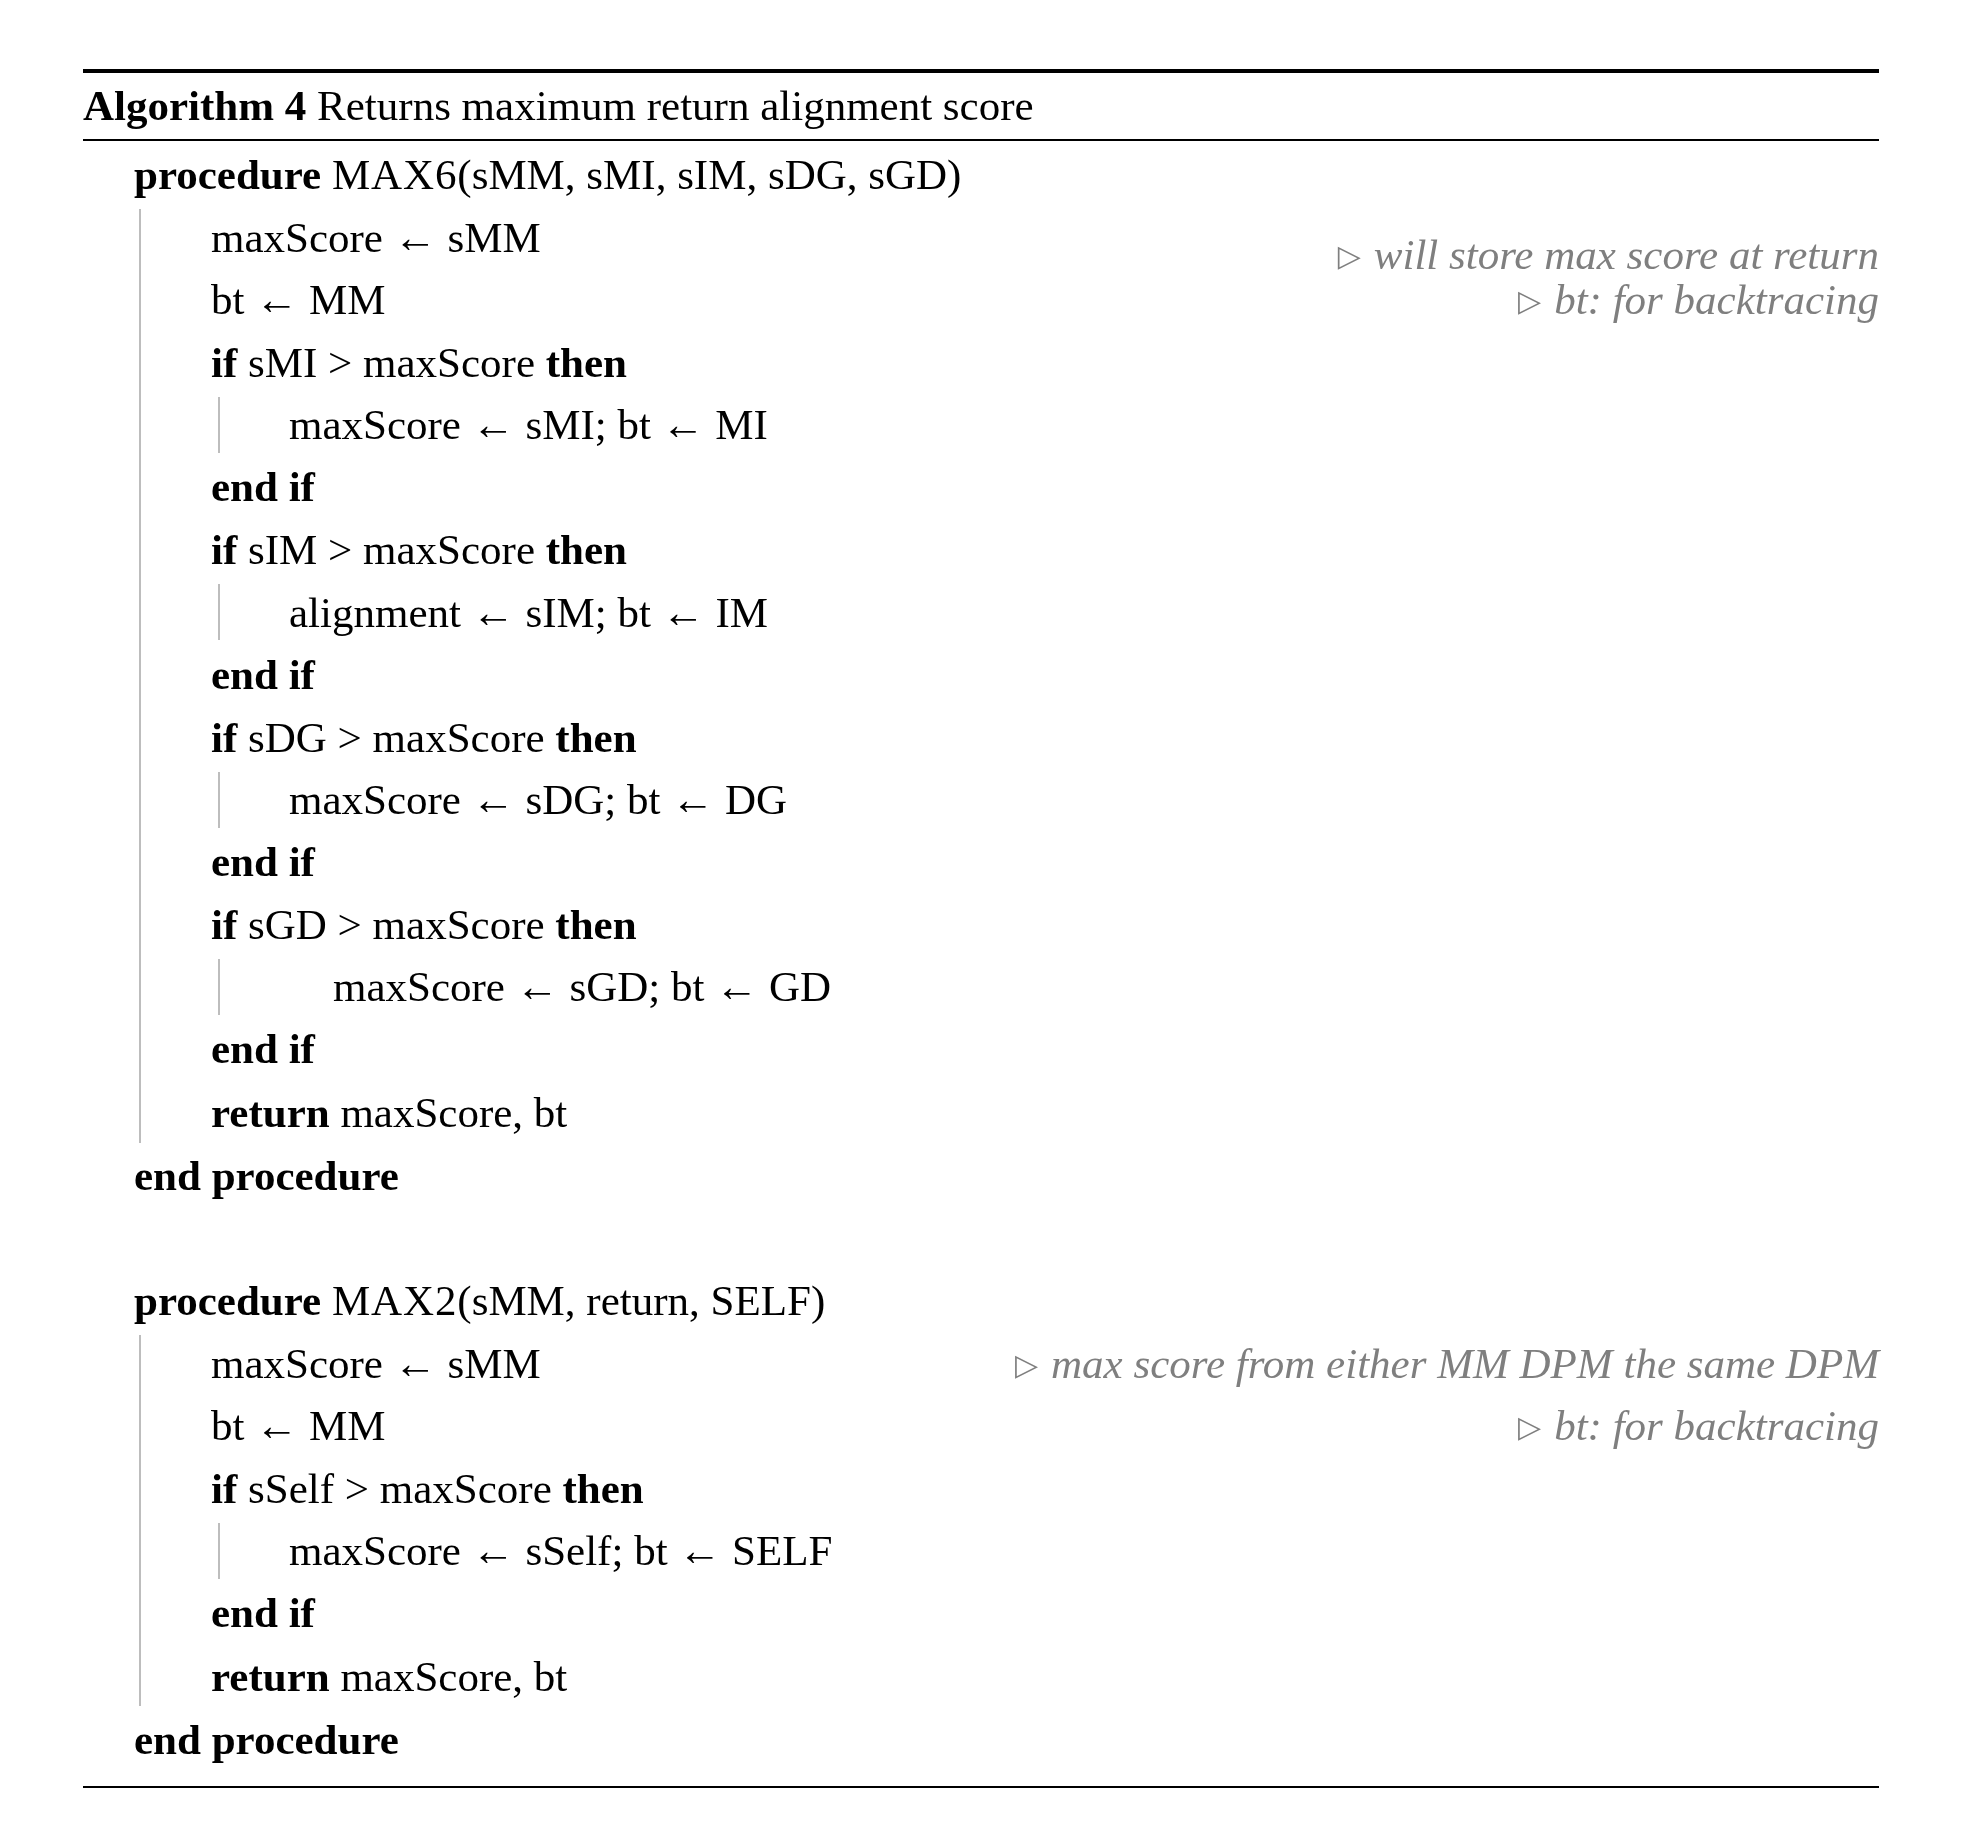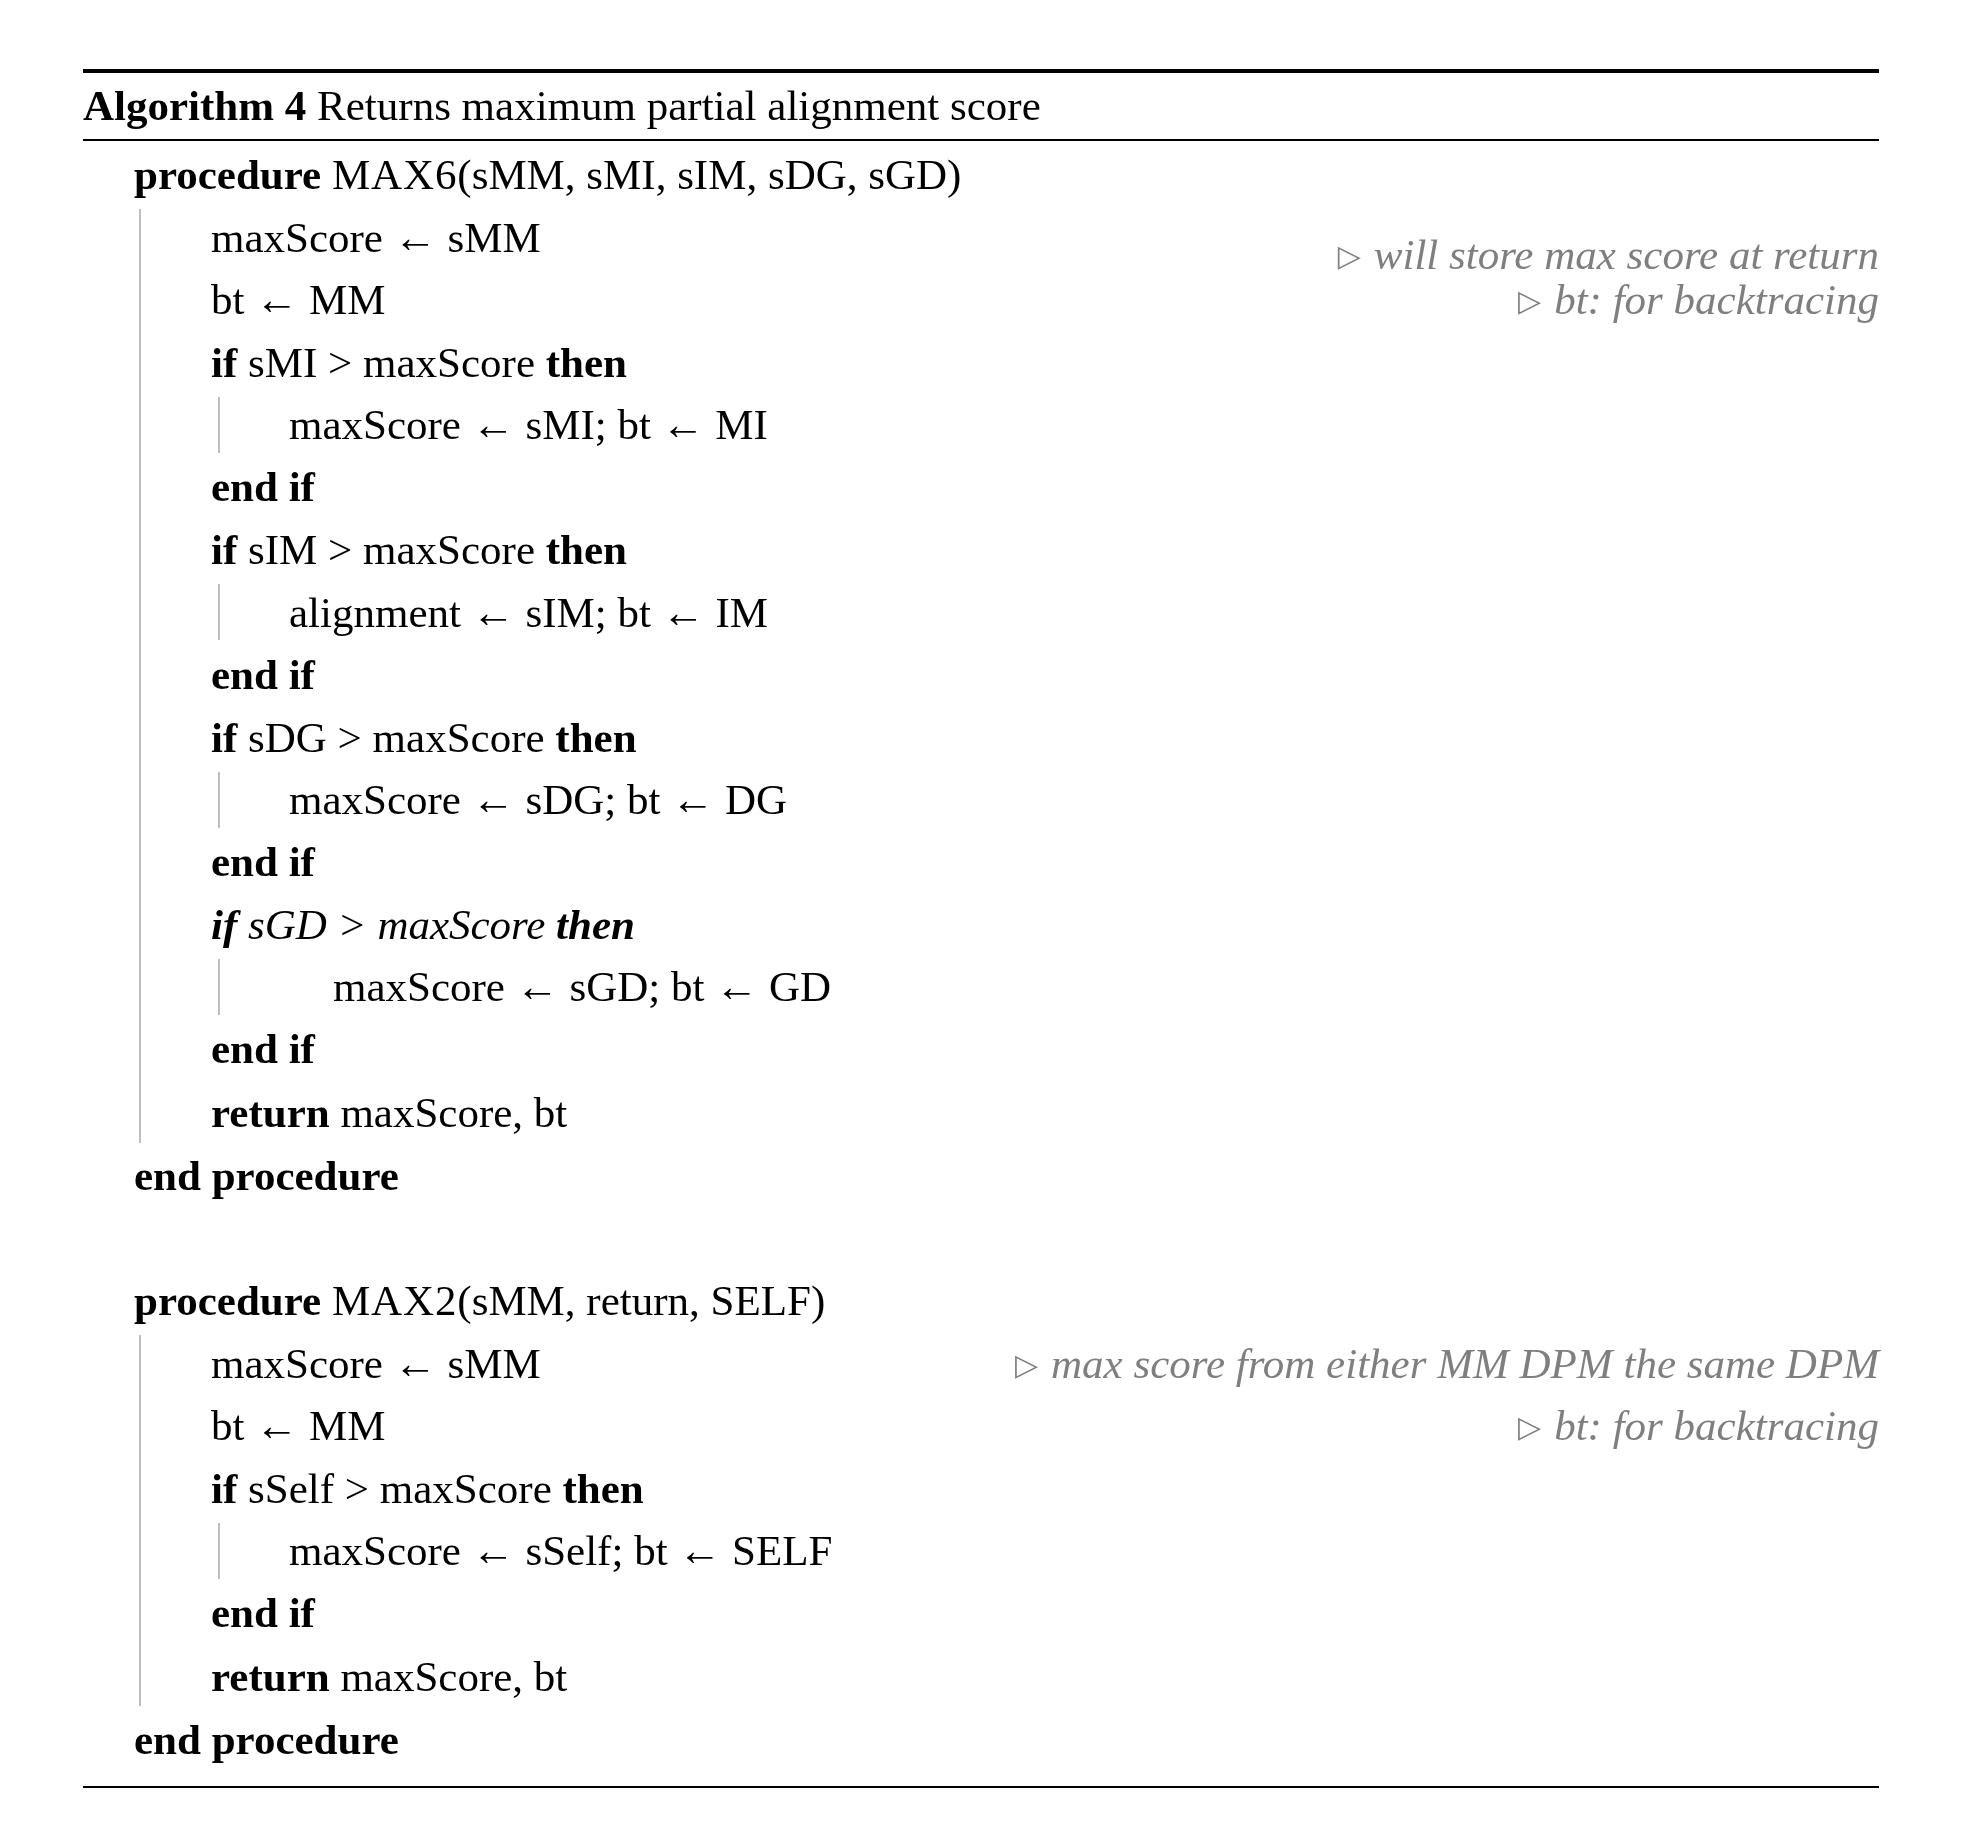--- a/index.html
+++ b/index.html
@@ -20,21 +20,21 @@
   .tri { font-style: normal; font-size: 30px; margin-right: 13px; position: relative; top: -2.8px; }
   .guide { position: absolute; width: 1.9px; background: #bdbdbd; }
 </style>
 </head>
 <body>
 
 <div>
   <div class="rule top"></div>
   <div class="caption">
     <b>Algorithm 4</b>
-    <span>Returns maximum partial alignment score</span>
+    <span>Returns maximum return alignment score</span>
   </div>
   <div class="rule mid"></div>
 
   <div class="line" style="left:134px; top:144px;">
     <span class="kw">procedure</span>
     <span class="sc">MAX6</span><span>(sMM, sMI, sIM, sDG, sGD)</span>
   </div>
 
   <div class="guide" style="left:139px; top:209px; height:934px;"></div>
 
@@ -64,21 +64,21 @@
 
   <div class="line" style="left:211px; top:707px;">
     <span class="kw">if</span>
     <span>sDG &gt; maxScore</span>
     <span class="kw">then</span>
   </div>
   <div class="guide" style="left:218px; top:772px; height:56px;"></div>
   <div class="line" style="left:289px; top:769px;">maxScore ← sDG; bt ← DG</div>
   <div class="line kw" style="left:211px; top:831px;">end if</div>
 
-  <div class="line" style="left:211px; top:894px;font-style:italic;">
+  <div class="line" style="left:211px; top:894px;">
     <span class="kw">if</span>
     <span>sGD &gt; maxScore</span>
     <span class="kw">then</span>
   </div>
   <div class="guide" style="left:218px; top:959px; height:56px;"></div>
   <div class="line" style="left:289px; top:956px;margin-left:44px;">maxScore ← sGD; bt ← GD</div>
   <div class="line kw" style="left:211px; top:1018px;">end if</div>
 
   <div class="line" style="left:211px; top:1082px;">
     <span class="kw">return</span>

